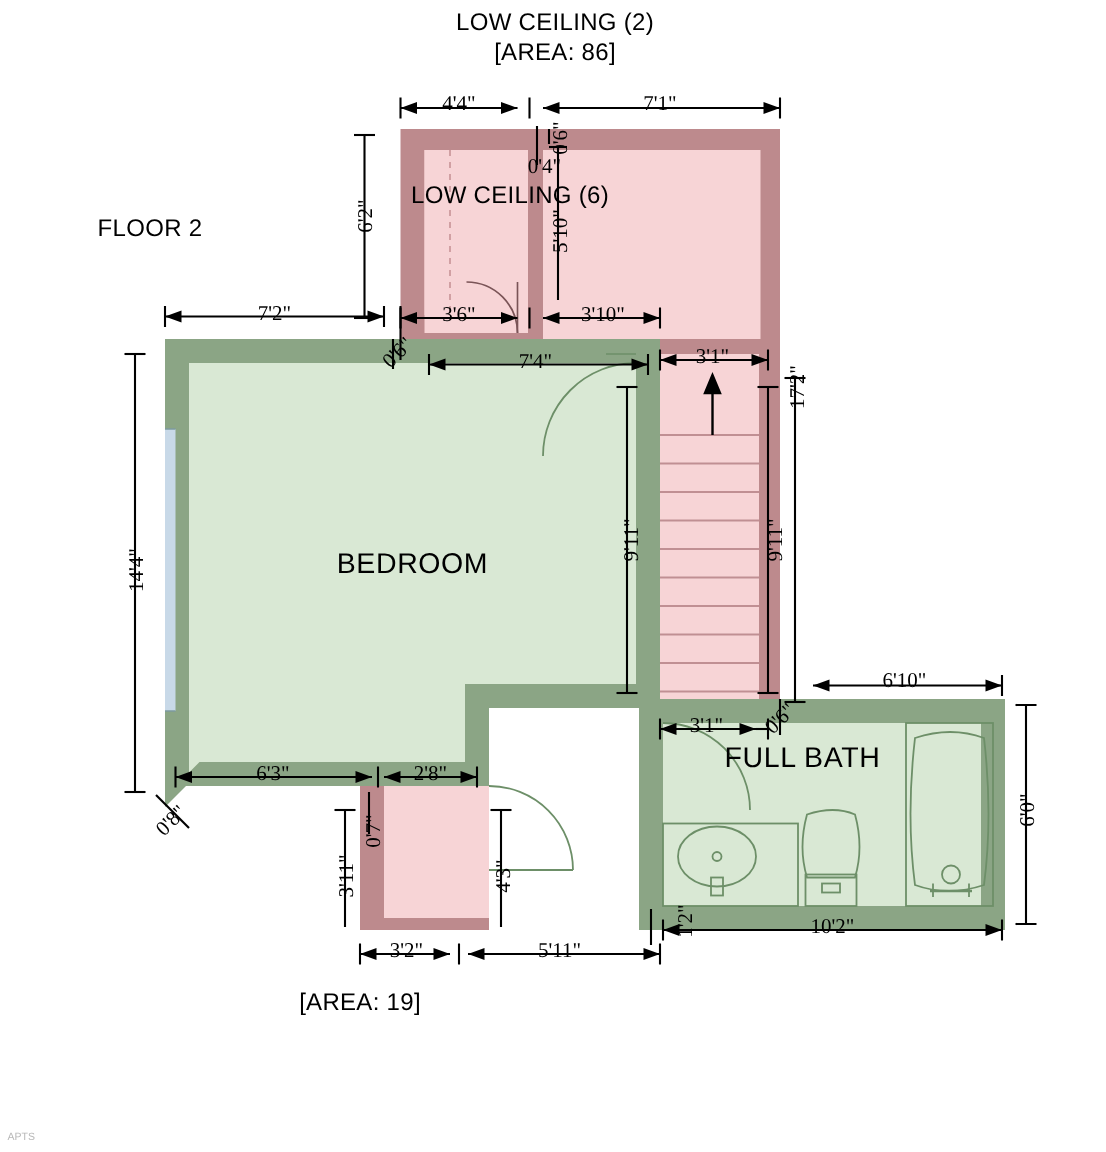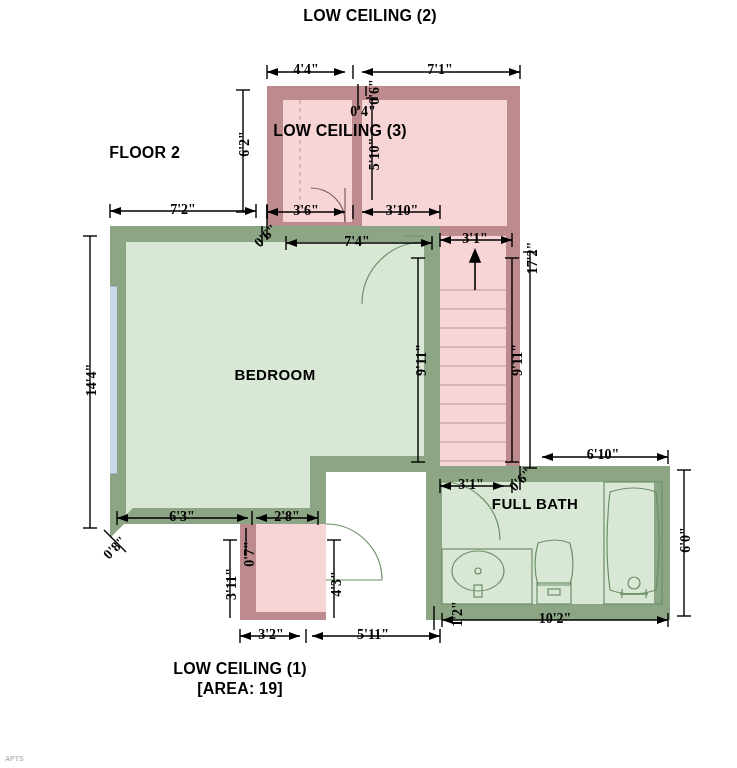--- a/index.html
+++ b/index.html
@@ -1,21 +1,21 @@
 <!DOCTYPE html>
 <html><head>
 <meta charset="utf-8">
 <style>
   html,body{margin:0;padding:0;background:#ffffff;}
   body{width:737px;height:768px;position:relative;overflow:hidden;
        font-family:"Liberation Serif",serif;color:#000;}
-  #plan{position:absolute;inset:0;font-weight:bold;}
+  #plan{position:absolute;inset:0;}
   .lbl{position:absolute;white-space:nowrap;text-align:center;}
   .area-lbl{font-family:"Liberation Sans",sans-serif;font-size:16px;line-height:20px;letter-spacing:.2px;}
-  .room-lbl{font-family:"Liberation Sans",sans-serif;font-size:15px;letter-spacing:.4px;}
+  .room-lbl{font-family:"Liberation Sans",sans-serif;font-size:19px;letter-spacing:.4px;}
   .dim{font-family:"Liberation Serif",serif;font-size:14px;}
   .rot90{transform-origin:center center;transform:rotate(-90deg);}
   .rotneg{transform-origin:center center;transform:rotate(-45deg);}
   svg{display:block;}
   .wm{position:absolute;left:5px;bottom:6px;font-size:7px;color:#b9b9b9;
       font-family:"Liberation Sans",sans-serif;}
 </style>
 </head>
 <body>
 
@@ -246,32 +246,32 @@
     <line x1="104" y1="530" x2="126" y2="552"></line>
 
     <line x1="246" y1="528" x2="246" y2="556"></line>
 
     <line x1="262" y1="226" x2="262" y2="246"></line>
   </g>
 </svg>
 
 <div class="lbl area-lbl" style="left:260px;top:6px;width:220px;">
   <div>LOW CEILING (2)</div>
-</div>
-
-<div class="lbl area-lbl" style="left:20px;top:143px;width:160px;text-align:right;">
+  <div>[AREA: 86]</div>
+</div>
+
+<div class="lbl area-lbl" style="left:20px;top:143px;width:160px;">
   <div>FLOOR 2</div>
 </div>
 
 <div class="lbl area-lbl" style="left:225px;top:121px;width:230px;">
-  <div>LOW CEILING (3)</div>
+  <div>LOW CEILING (6)</div>
 </div>
 
 <div class="lbl area-lbl" style="left:130px;top:659px;width:220px;">
-  <div>LOW CEILING (1)</div>
   <div>[AREA: 19]</div>
 </div>
 
 <div class="lbl room-lbl" style="left:180px;top:366px;width:190px;">BEDROOM</div>
 
 <div class="lbl room-lbl" style="left:410px;top:495px;width:250px;text-align:center;">FULL BATH</div>
 
 <div class="lbl dim" style="left:276px;top:62px;width:60px;">4'4"</div>
 <div class="lbl dim" style="left:410px;top:62px;width:60px;">7'1"</div>
 <div class="lbl dim rot90" style="left:358px;top:84px;width:34px;">0'6"</div>

